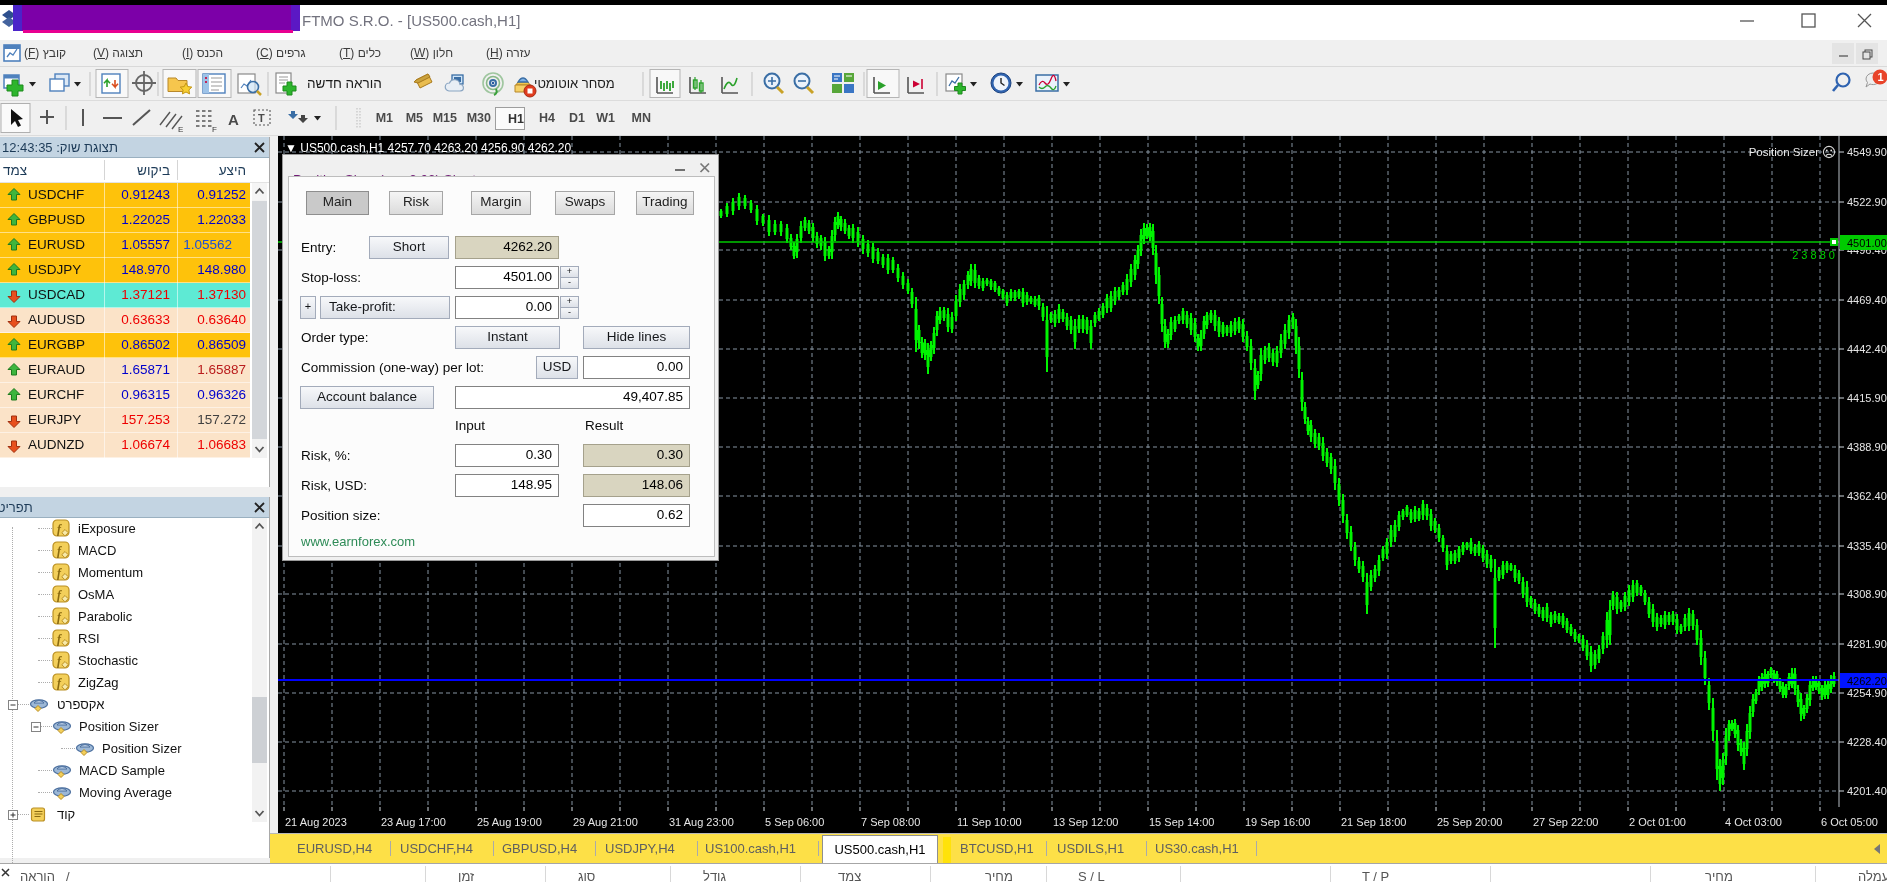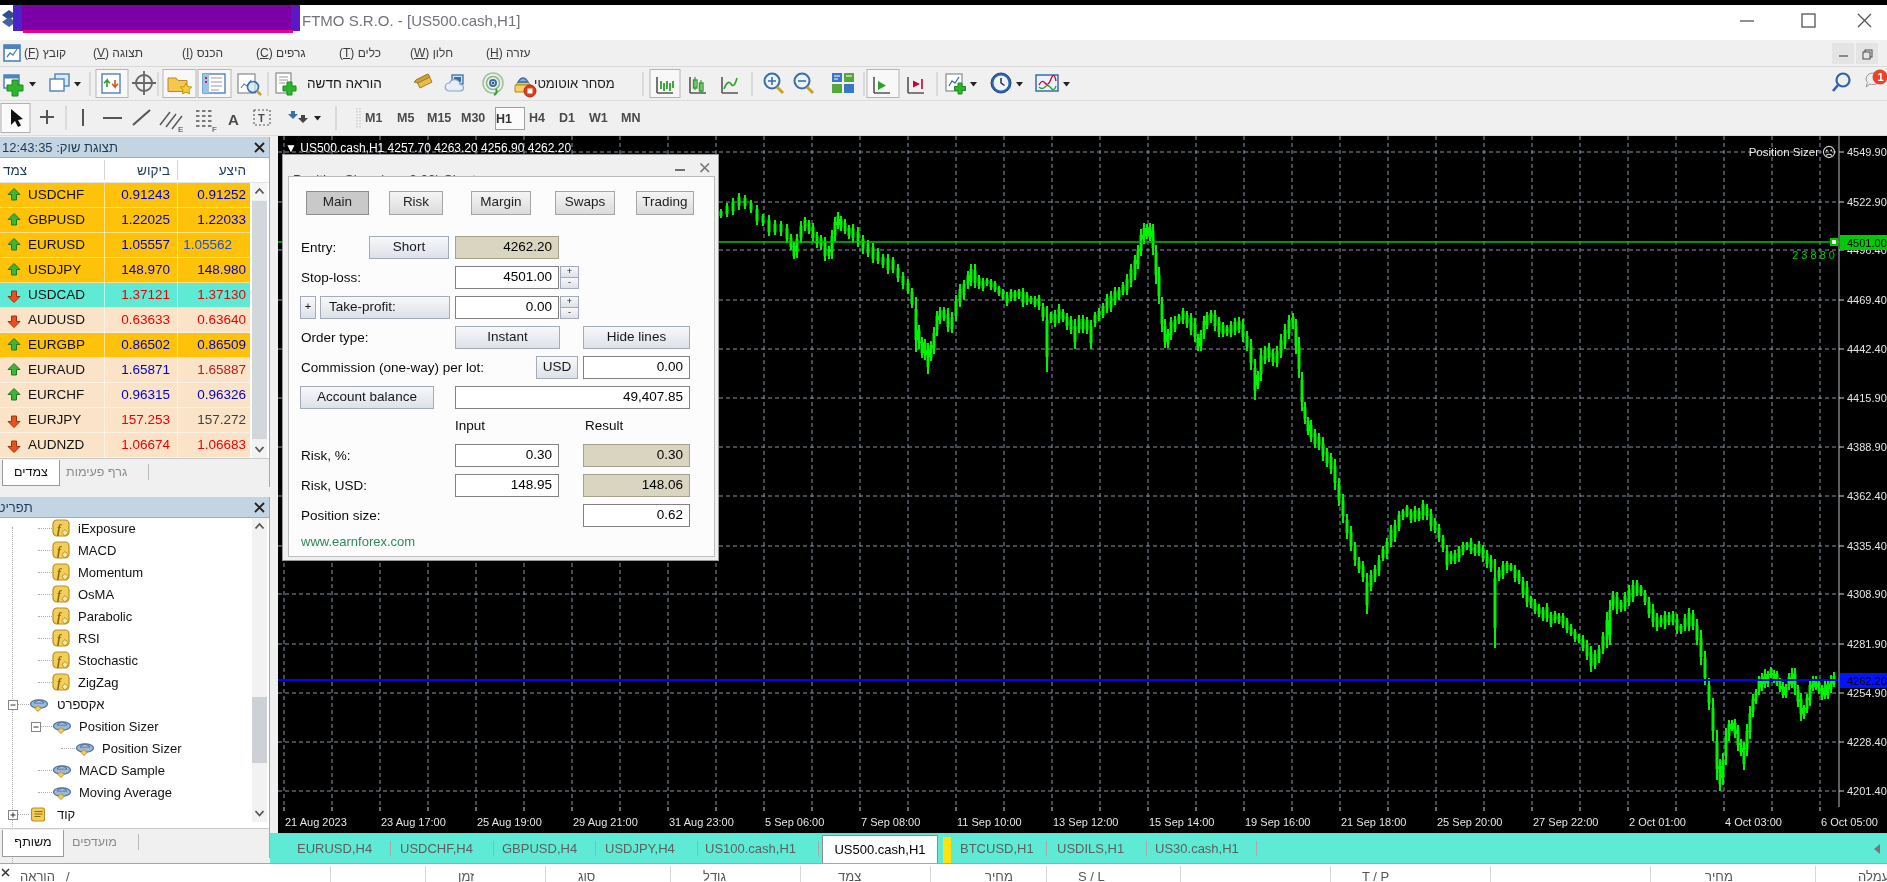--- a/index.html
+++ b/index.html
@@ -7,21 +7,21 @@
 .abs{position:absolute}
 .ax{font:11px "Liberation Sans",sans-serif;fill:#e6e6e6}
 .axb{font:11px "Liberation Sans",sans-serif;fill:#000}
 .sl{font:11px "Liberation Sans",sans-serif;fill:#00d200}
 .hdr{font:12px "Liberation Sans",sans-serif;fill:#fff}
 .ps{font:11.5px "Liberation Sans",sans-serif;fill:#ececec}
 .mi{font-size:12px;color:#3c3c3c;position:absolute;top:6px;white-space:nowrap}
 .mw-row{position:absolute;left:0;width:250px;height:25px;font-size:13.5px}
 .mw-sym{position:absolute;left:28px;top:4px;color:#111}
 .mw-b{position:absolute;top:4px;text-align:right}
-.tfb{position:absolute;top:6px;height:23px;font-size:12.5px;color:#4a4a4a;text-align:left;line-height:22px;font-weight:bold}
+.tfb{position:absolute;top:6px;height:23px;font-size:12.5px;color:#4a4a4a;text-align:right;line-height:22px;font-weight:bold}
 .nav-t{position:absolute;font-size:13px;color:#111;white-space:nowrap}
 .fld{position:absolute;background:#fff;border:1px solid #828282;font-size:13.5px;color:#000;text-align:right;padding:2px 6px 0 0}
 .fldb{position:absolute;background:#d9d5c0;border:1px solid #a5a18c;font-size:13.5px;color:#000;text-align:right;padding:2px 6px 0 0}
 .btn{position:absolute;background:linear-gradient(#f7f8fa,#dde1e8);border:1px solid #a3abba;font-size:13.5px;color:#15171a;text-align:center}
 .tab2{position:absolute;background:linear-gradient(#f5f5f5,#dbdbdb);border:1px solid #a6a6a6;font-size:13.5px;color:#222;text-align:center;padding-top:2px}
 .lbl{position:absolute;font-size:13.5px;color:#0a0a0a;white-space:nowrap}
 .ct{position:absolute;top:7px;font-size:13px;color:#5f5f5f;white-space:nowrap}
 </style></head>
 <body>
 
@@ -390,25 +390,20 @@
     <div class="abs" style="left:252px;top:46px;width:15px;height:275px;background:#f2f2f2">
       <div class="abs" style="left:0;top:0;width:15px;height:17px;background:#f5f5f5"></div>
       <svg class="abs" width="15" height="17" style="left:0;top:0">
         <path d="M3.5 10.5 L7.5 6 L11.5 10.5" stroke="#555" stroke-width="1.8" fill="none"></path>
       </svg>
       <div class="abs" style="left:0;top:18px;width:15px;height:238px;background:#d3d6da"></div>
       <svg class="abs" width="15" height="17" style="left:0;top:258px">
         <path d="M3.5 6 L7.5 10.5 L11.5 6" stroke="#555" stroke-width="1.8" fill="none"></path>
       </svg>
     </div>
-    <div class="abs" style="left:0;top:321px;width:269px;height:29px;background:#f0f0f0;border-top:1px solid #c9c9c9">
-      <div class="abs" style="left:2px;top:1px;width:58px;height:26px;background:#fff;border:1px solid #9a9a9a;border-top:none;font-size:12.5px;color:#111;text-align:center;padding-top:5px">צמדים</div>
-      <div class="abs" style="left:66px;top:6px;font-size:12.5px;color:#8a8a8a">גרף פעימות</div>
-      <div class="abs" style="left:148px;top:5px;width:1px;height:16px;background:#bbb"></div>
-    </div>
   </div>
 <div class="abs" style="left:0;top:497px;width:270px;height:361px;background:#fff;border-right:1px solid #a9a9a9">
     <div class="abs" style="left:0;top:0;width:269px;height:21px;background:#c3d4e2;border-bottom:1px solid #9ab0c0">
       <div class="abs" style="left:-3px;top:3px;font-size:13px;color:#1c3a57;white-space:nowrap">תפריט</div>
       <svg class="abs" width="12" height="12" style="left:254px;top:5px">
         <path d="M1 1 L10 10 M10 1 L1 10" stroke="#222" stroke-width="1.8"></path>
       </svg>
     </div>
     <div class="abs" style="left:12px;top:30px;width:0;height:690px;border-left:1px dotted #adadad;max-height:760px"></div>
     <div class="abs" style="left:0;top:21px;width:250px;height:22px">
@@ -551,27 +546,22 @@
     </div>
     <div class="abs" style="left:252px;top:21px;width:15px;height:304px;background:#f2f2f2">
       <svg class="abs" width="15" height="17" style="left:0;top:0">
         <path d="M3.5 10.5 L7.5 6 L11.5 10.5" stroke="#555" stroke-width="1.8" fill="none"></path>
       </svg>
       <div class="abs" style="left:0;top:179px;width:15px;height:66px;background:#cdd0d4"></div>
       <svg class="abs" width="15" height="17" style="left:0;top:287px">
         <path d="M3.5 6 L7.5 10.5 L11.5 6" stroke="#555" stroke-width="1.8" fill="none"></path>
       </svg>
     </div>
-    <div class="abs" style="left:0;top:331px;width:269px;height:30px;background:#f0f0f0;border-top:1px solid #c9c9c9">
-      <div class="abs" style="left:2px;top:1px;width:62px;height:27px;background:#fff;border:1px solid #9a9a9a;border-top:none;font-size:12.5px;color:#111;text-align:center;padding-top:5px">משותף</div>
-      <div class="abs" style="left:72px;top:6px;font-size:12.5px;color:#8a8a8a">מועדפים</div>
-      <div class="abs" style="left:138px;top:5px;width:1px;height:16px;background:#bbb"></div>
-    </div>
   </div>
-<div class="abs" style="left:270px;top:833px;width:1617px;height:30px;background:#5eead4;border-top:1px solid #b8b8b8">
+<div class="abs" style="left:270px;top:833px;width:1617px;height:30px;background:#fde047;border-top:1px solid #b8b8b8">
     <div class="ct" style="left:27px">EURUSD,H4</div>
     <div class="ct" style="left:130px">USDCHF,H4</div>
     <div class="ct" style="left:232px">GBPUSD,H4</div>
     <div class="ct" style="left:335px">USDJPY,H4</div>
     <div class="ct" style="left:435px">US100.cash,H1</div>
     <div class="ct" style="left:690px">BTCUSD,H1</div>
     <div class="ct" style="left:787px">USDILS,H1</div>
     <div class="ct" style="left:885px">US30.cash,H1</div>
     <div class="abs" style="left:120px;top:7px;width:1px;height:15px;background:#aaa"></div>
     <div class="abs" style="left:223px;top:7px;width:1px;height:15px;background:#aaa"></div>

